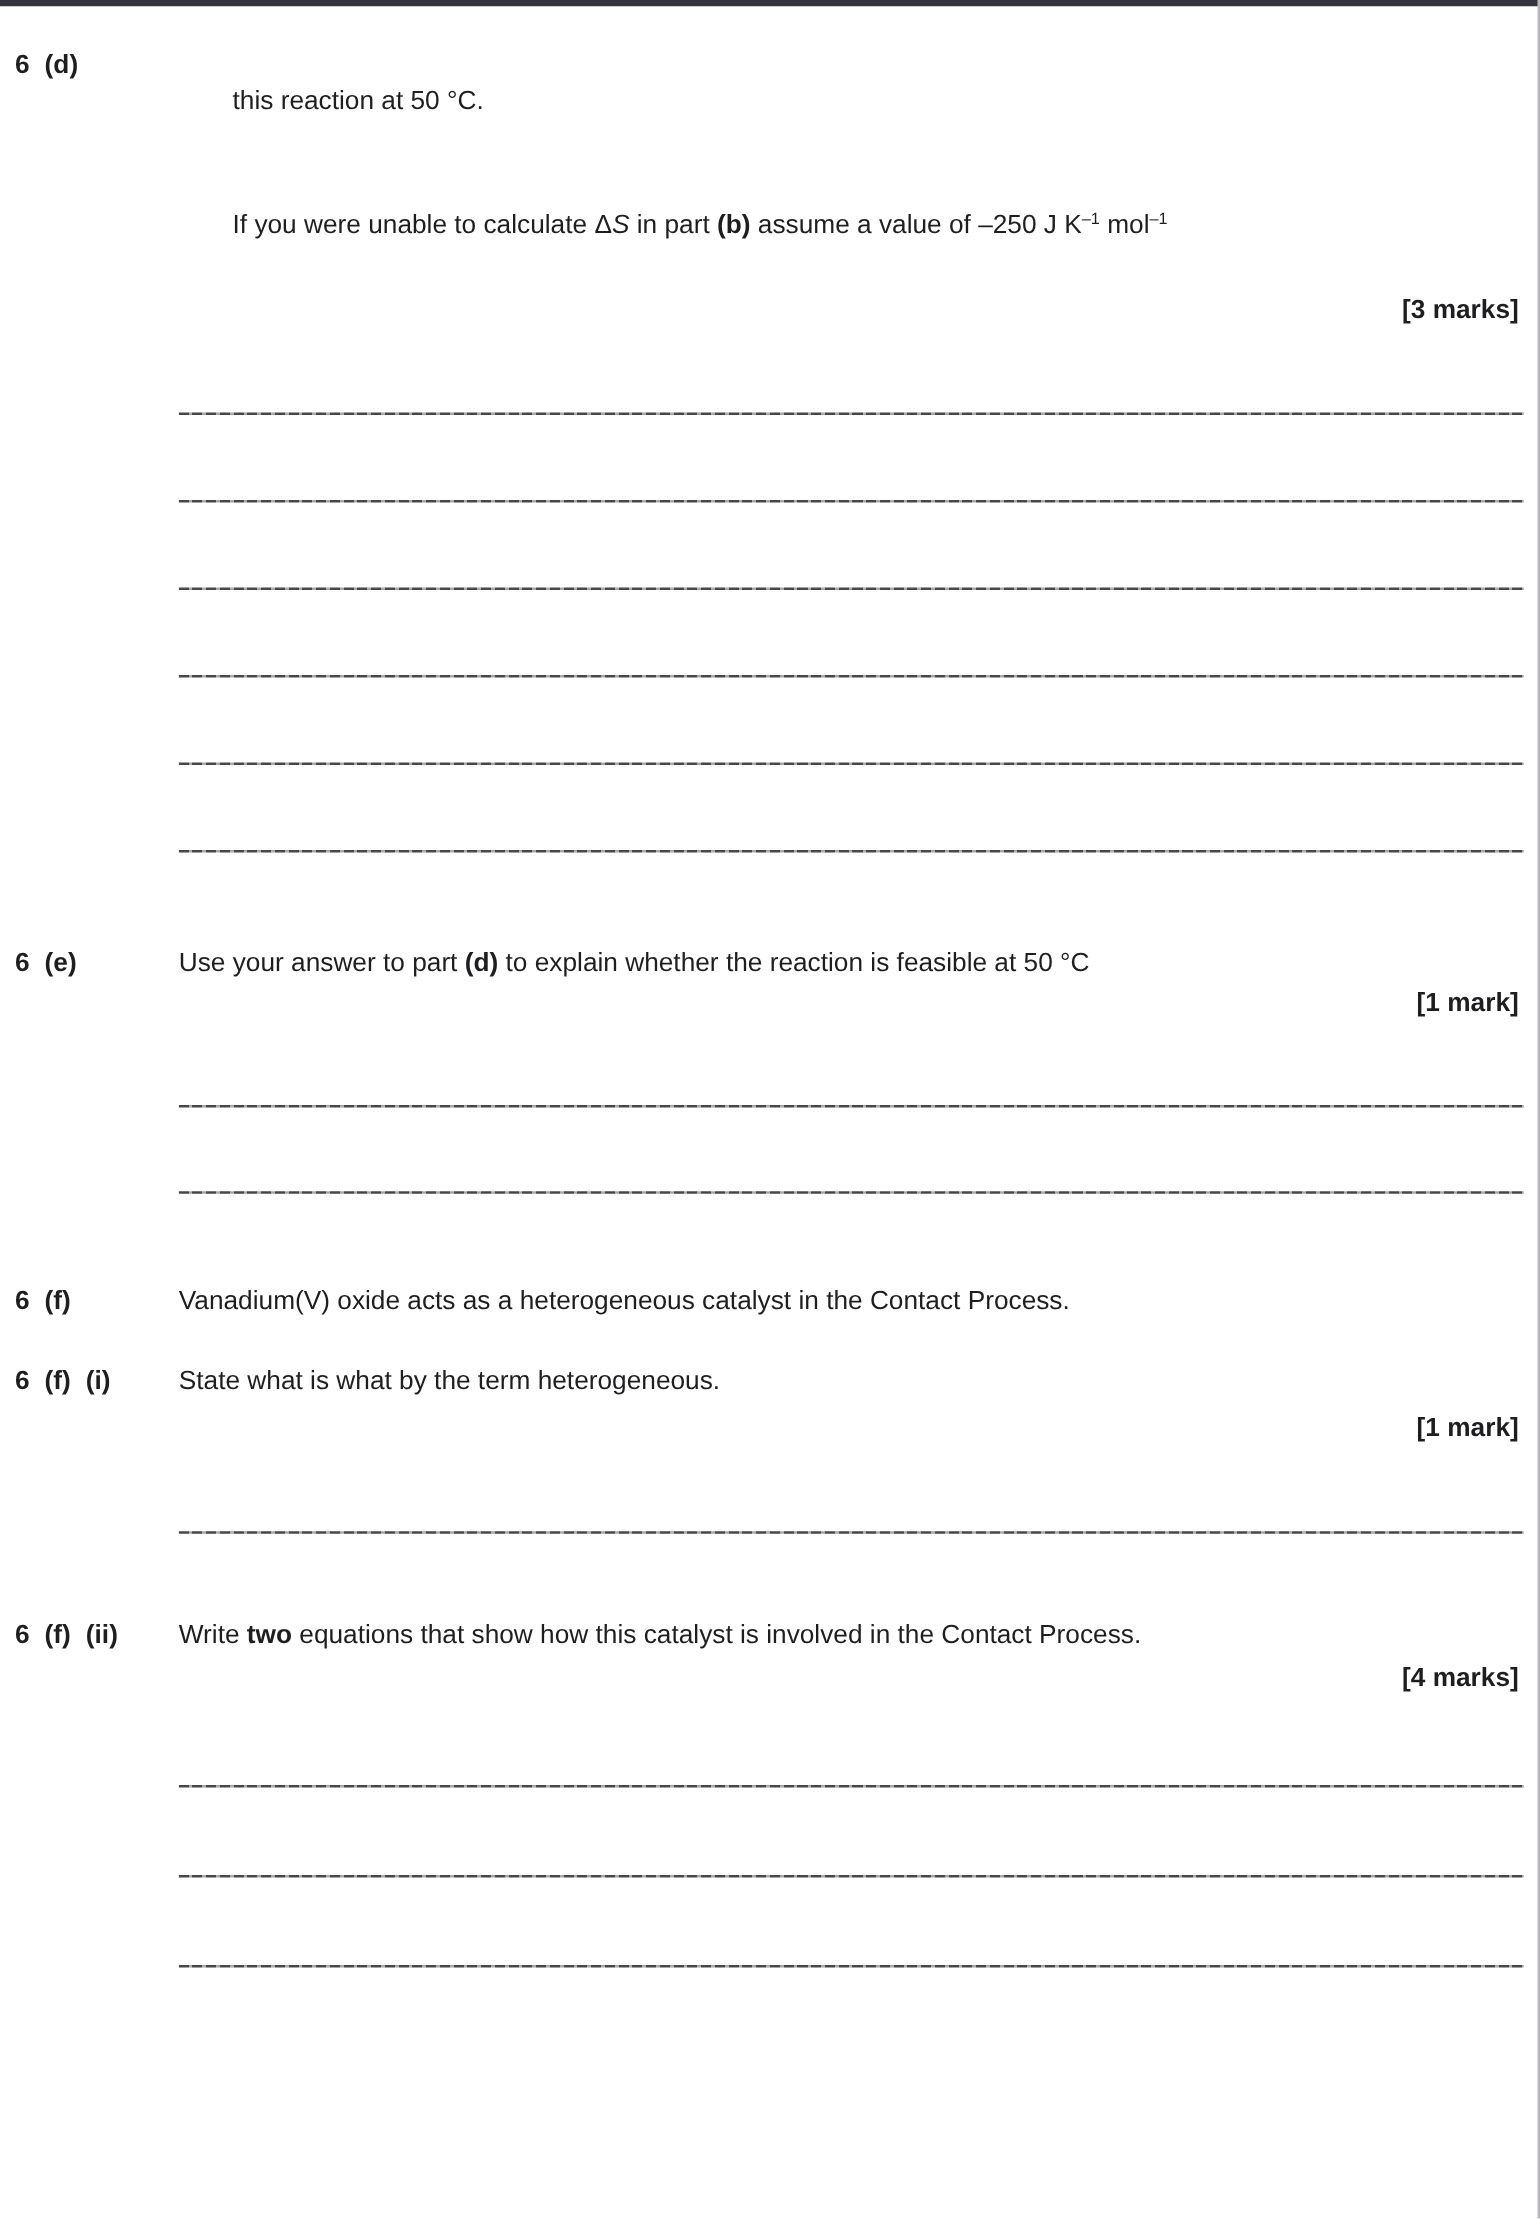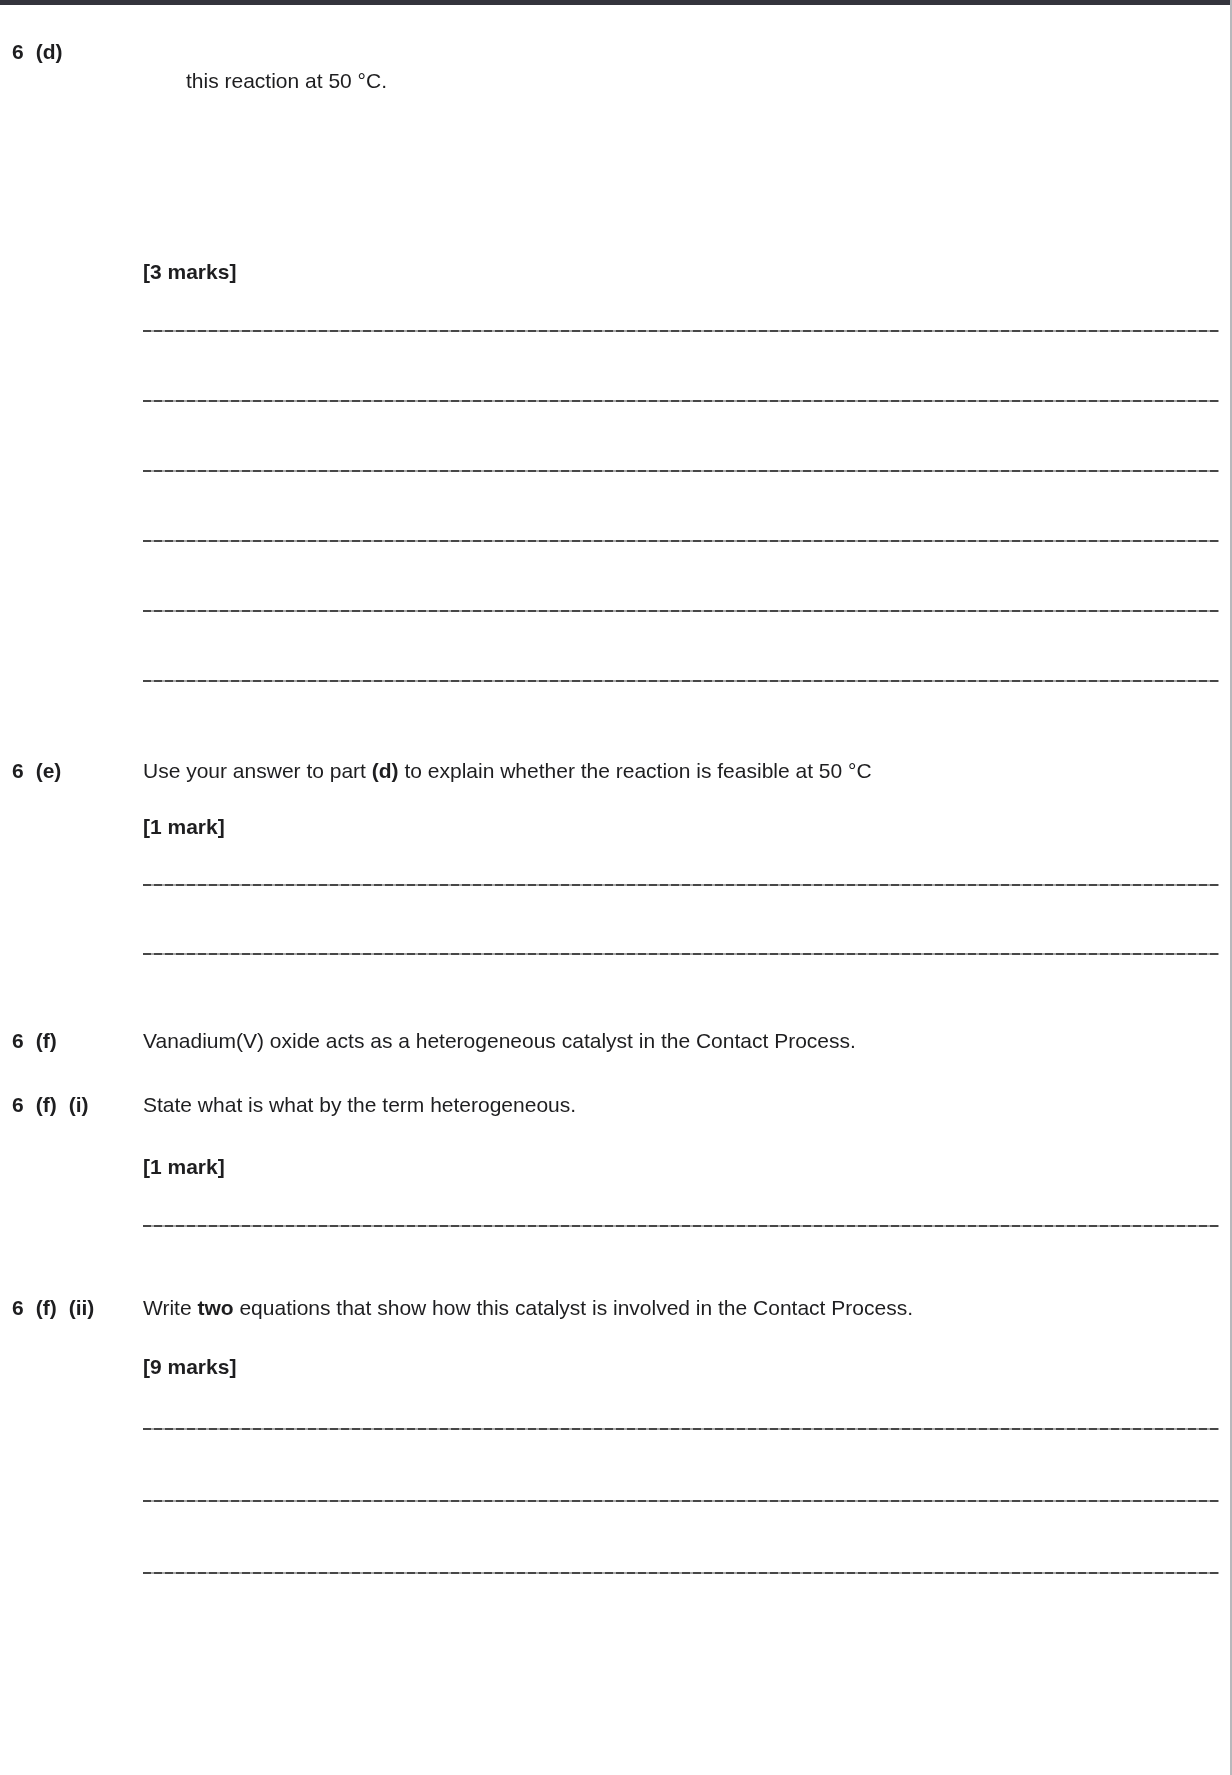--- a/index.html
+++ b/index.html
@@ -29,21 +29,21 @@
   .qlabel{
     flex:0 0 131px;width:131px;
     display:flex;gap:12px;
     font-weight:bold;
   }
   .qtext{flex:1 1 auto;}
   .cont{position:absolute;left:143px;right:17px;line-height:29px;white-space:nowrap;margin-left:43px;}
   .cont.note{line-height:30px;}
   .marks-row{
     position:absolute;left:143px;right:17px;
-    font-weight:bold;line-height:29px;margin-top:24px;
+    text-align:right;font-weight:bold;line-height:29px;
   }
   .answer-line{
     position:absolute;left:143px;width:1076px;height:2px;
     background:repeating-linear-gradient(90deg,#474747 0 8px,#a8a8a8 8px 11px);
   }
   .s-b{font-weight:bold;}
   .s-i{font-style:italic;}
   .s-sup{font-size:13px;vertical-align:7px;line-height:0;}
 </style>
 </head>
@@ -55,20 +55,21 @@
   <div class="rightedge"></div>
 
   <div class="row" style="top:37px">
     <div class="qlabel">
       <span>6</span>
       <span>(d)</span>
     </div>
   </div>
   <div class="cont" style="top:66px"><span>this reaction at 50 °C.</span></div>
 
+  <div class="cont note" style="top:165px"><span>If you were unable to calculate </span><span>Δ</span><span class="s-i">S</span><span> in part </span><span class="s-b">(b)</span><span> assume a value of –250 J K</span><span class="s-sup">–1</span><span> mol</span><span class="s-sup">–1</span></div>
 
   <div class="marks-row" style="top:233px">[3 marks]</div>
 
   <div></div>
 
   <div class="row" style="top:756px">
     <div class="qlabel">
       <span>6</span>
       <span>(e)</span>
     </div>
@@ -97,21 +98,21 @@
   <div></div>
 
   <div class="row" style="top:1293px">
     <div class="qlabel">
       <span>6</span>
       <span>(f)</span>
       <span>(ii)</span>
     </div>
     <div class="qtext"><span>Write </span><span class="s-b">two</span><span> equations that show how this catalyst is involved in the Contact Process.</span></div>
   </div>
-  <div class="marks-row" style="top:1328px">[9 marks]</div>
+  <div class="marks-row" style="top:1328px">[4 marks]</div>
   <div></div>
 
 <div class="answer-line" style="top: 330px;"></div>
     <div class="answer-line" style="top: 400px;"></div>
     <div class="answer-line" style="top: 470px;"></div>
     <div class="answer-line" style="top: 540px;"></div>
     <div class="answer-line" style="top: 610px;"></div>
     <div class="answer-line" style="top: 680px;"></div>
     <div class="answer-line" style="top: 884px;"></div>
     <div class="answer-line" style="top: 953px;"></div>

